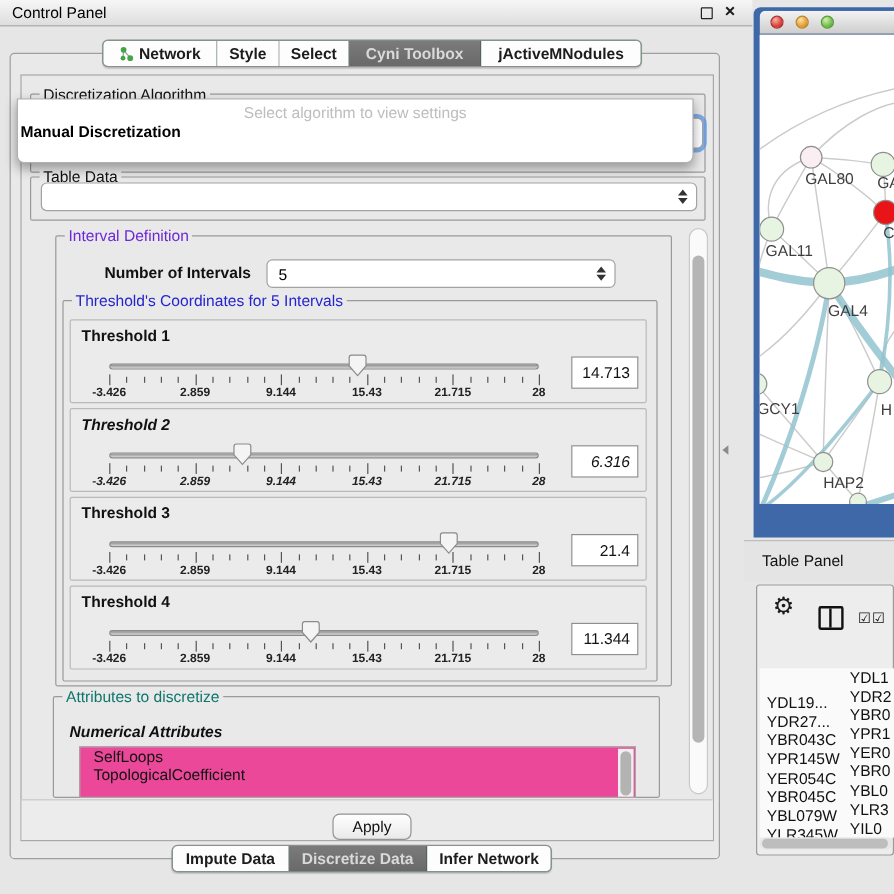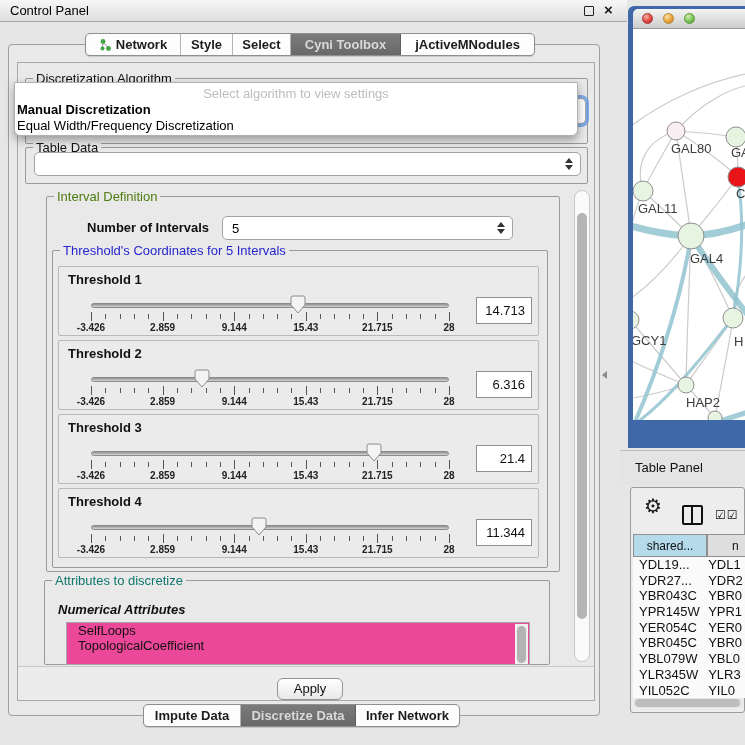--- a/index.html
+++ b/index.html
@@ -111,21 +111,21 @@
     border:2px solid #111; border-radius:2px; }
   .colicon:before { content:""; position:absolute; left:7px; top:0; width:2px; height:16px; background:#111; }
   .checks { position:absolute; left:84px; top:20px; font-size:12px; letter-spacing:1px; color:#111; }
   .tp-ths { position:absolute; left:2px; top:46px; width:113px; height:23px; display:flex; }
   .tp-th { border:1px solid #8e8e8e; font-size:12px; display:flex; align-items:center; justify-content:center; }
   .tp-th.c1 { width:80px; background:#b5dbeb; }
   .tp-th.c2 { width:40px; background:#dedede; justify-content:flex-start; padding-left:24px; }
   .tp-rows { position:absolute; left:2px; top:69px; width:113px; height:141px;
     background:#fafafa; overflow:hidden; }
   .tp-row { display:flex; height:15.7px; font-size:13px; }
-  .tp-row .c1 { width:79px; padding-left:6px; }
+  .tp-row .c1 { width:79px; padding-left:6px;margin-top:21px; }
   .tp-row .c2 { width:40px; }
   .tp-hscroll { position:absolute; left:2px; bottom:4px; width:111px; height:10px;
     background:#e6e6e6; border-radius:5px; }
   .tp-hscroll .th { position:absolute; left:2px; top:1px; width:105px; height:8px;
     background:#bdbdbd; border-radius:4px; }
 
   .divider-handle { left:602px; top:371px; width:0; height:0;
     border-top:4px solid transparent; border-bottom:4px solid transparent;
     border-right:5px solid #8b8b8b; }
 </style>
@@ -173,36 +173,35 @@
   <span class="spin">
       <i class="up"></i>
       <i class="dn"></i>
     </span>
 </div>
 
 <div class="abs popup">
   <div class="hint">Select algorithm to view settings</div>
   <div id="popup-options">
       <div class="opt sel">Manual Discretization</div>
-      <div class="opt">Equal Width/Frequency Discretization</div>
     </div>
 </div>
 
 <div class="group" style="left:25px; top:147px; width:563px; height:37px;">
   <span class="gtitle">Table Data</span>
 </div>
 <div class="combo" style="left:34px; top:152px; width:547px; height:24px;">
   <span class="spin">
       <i class="up"></i>
       <i class="dn"></i>
     </span>
 </div>
 
 <div class="group" style="left:46px; top:196px; width:514px; height:376px;">
-  <span class="gtitle" id="id-title" style="color: #4d7c0f;">Interval Definition</span>
+  <span class="gtitle" id="id-title" style="color: #6d28d9;">Interval Definition</span>
 </div>
 <div class="abs" style="left:87px; top:220px; font-weight:bold;">Number of Intervals</div>
 <div class="combo" style="left:222px; top:216px; width:291px; height:24px;">
   <span>5</span>
   <span class="spin">
       <i class="up"></i>
       <i class="dn"></i>
     </span>
 </div>
 
@@ -247,21 +246,21 @@
         <span class="tl" style="left: 143.2px;">9.144</span>
         <span class="tl" style="left: 214.8px;">15.43</span>
         <span class="tl" style="left: 286.4px;">21.715</span>
         <span class="tl" style="left: 358px;">28</span>
       </div>
       <div class="thumb" style="left: 230.566px;"><svg width="16" height="19">
           <path d="M3 1 H13 Q15 1 15 3 V10 L8 18 L1 10 V3 Q1 1 3 1 Z" fill="#f4f4f4" stroke="#8b8b8b"></path>
         </svg></div>
       <div class="val">14.713</div>
     </div>
-    <div class="thr" style="top: 340px;">
+    <div class="thr" style="top: 340px; font-style: italic;">
       <div class="tlabel">Threshold 2</div>
       <div class="track"></div>
       <div class="ticks">
         <div class="tick major" style="left: 0px;"></div>
         <div class="tick" style="left: 14.32px;"></div>
         <div class="tick" style="left: 28.64px;"></div>
         <div class="tick" style="left: 42.96px;"></div>
         <div class="tick" style="left: 57.28px;"></div>
         <div class="tick major" style="left: 71.6px;"></div>
         <div class="tick" style="left: 85.92px;"></div>
@@ -480,24 +479,20 @@
 
 <div class="abs tp-header">
   <span class="t">Table Panel</span>
 </div>
 <div class="abs tp">
   <div class="tp-toolbar">
     <span class="gear">⚙</span>
     <span class="colicon"></span>
     <span class="checks">☑☑</span>
   </div>
-  <div class="tp-ths">
-    <div class="tp-th c1">shared...</div>
-    <div class="tp-th c2">n</div>
-  </div>
   <div class="tp-rows" id="tp-rows">
       <div class="tp-row">
         <div class="c1">YDL19...</div>
         <div class="c2">YDL1</div>
       </div>
       <div class="tp-row">
         <div class="c1">YDR27...</div>
         <div class="c2">YDR2</div>
       </div>
       <div class="tp-row">

